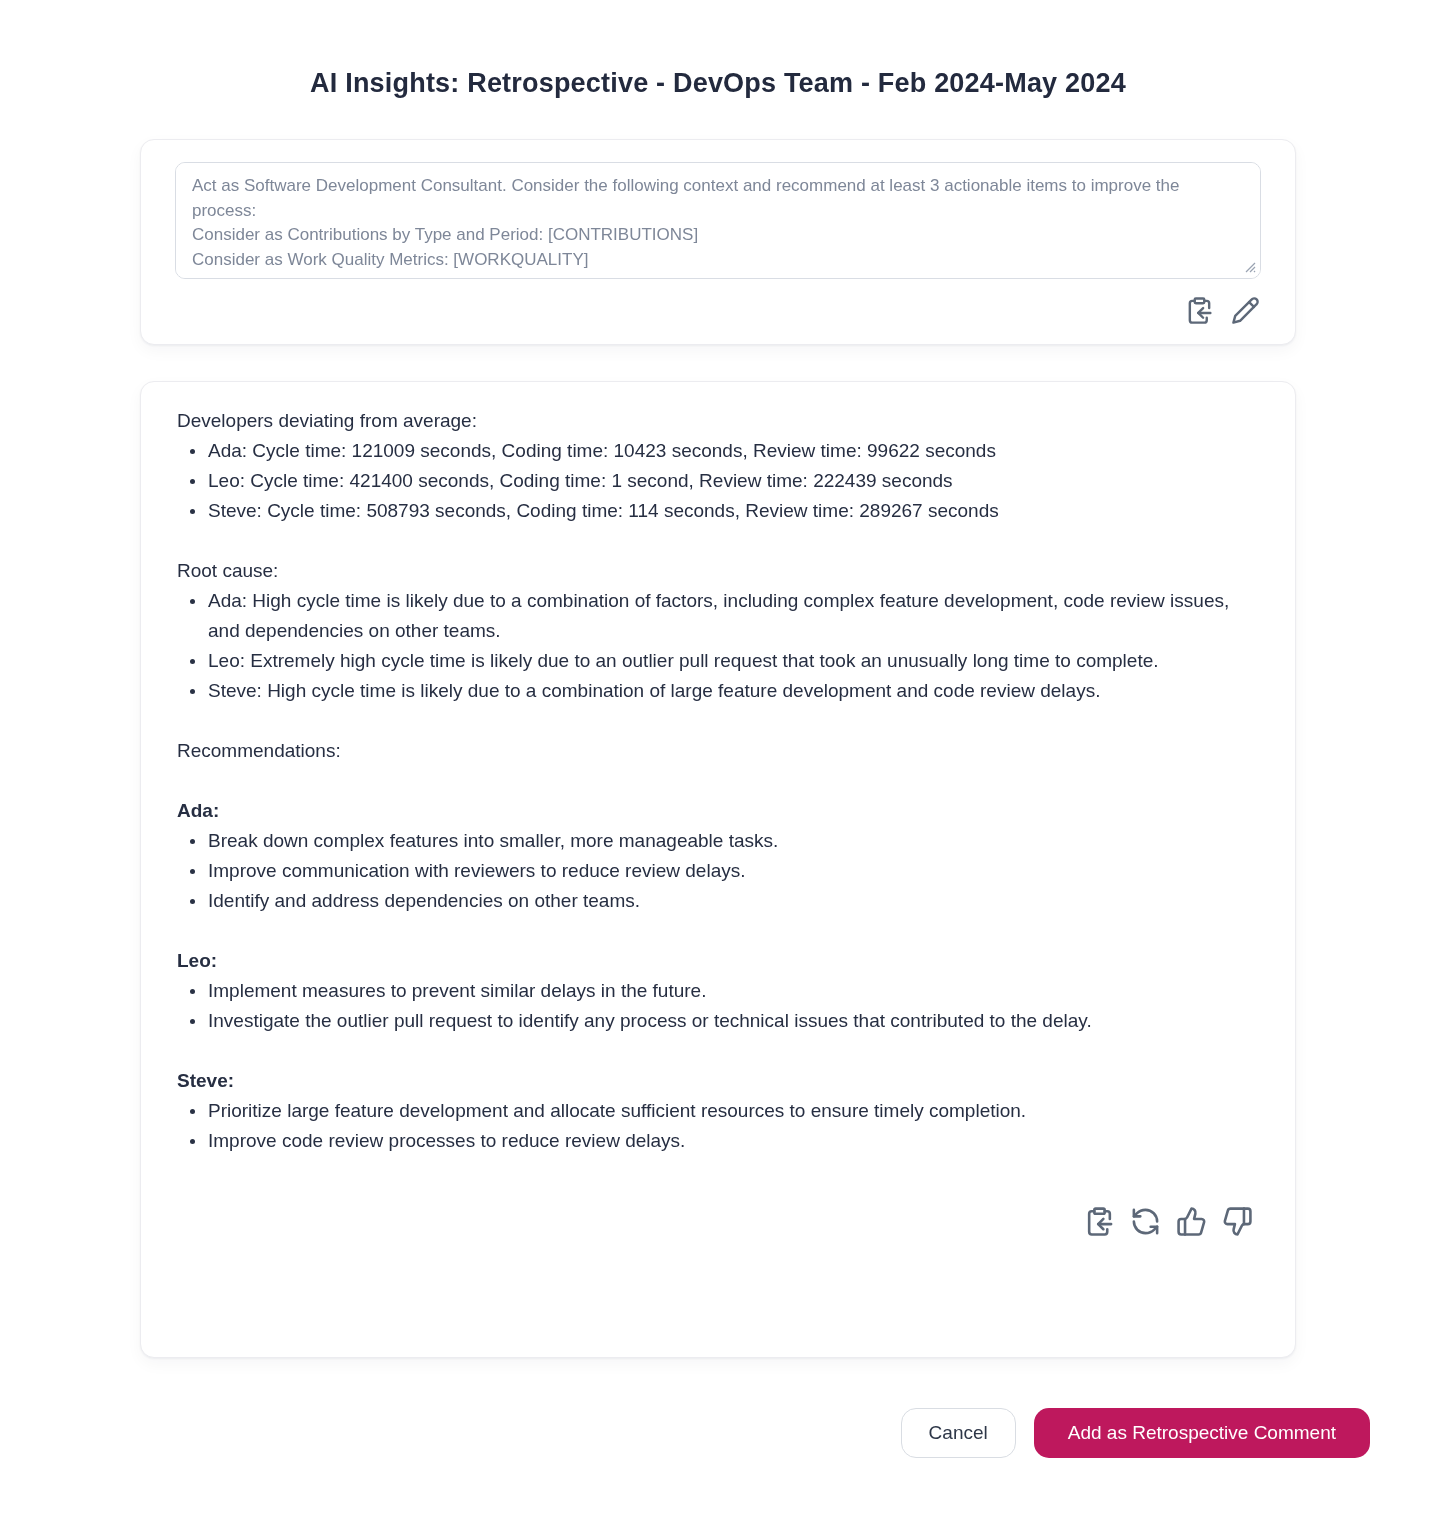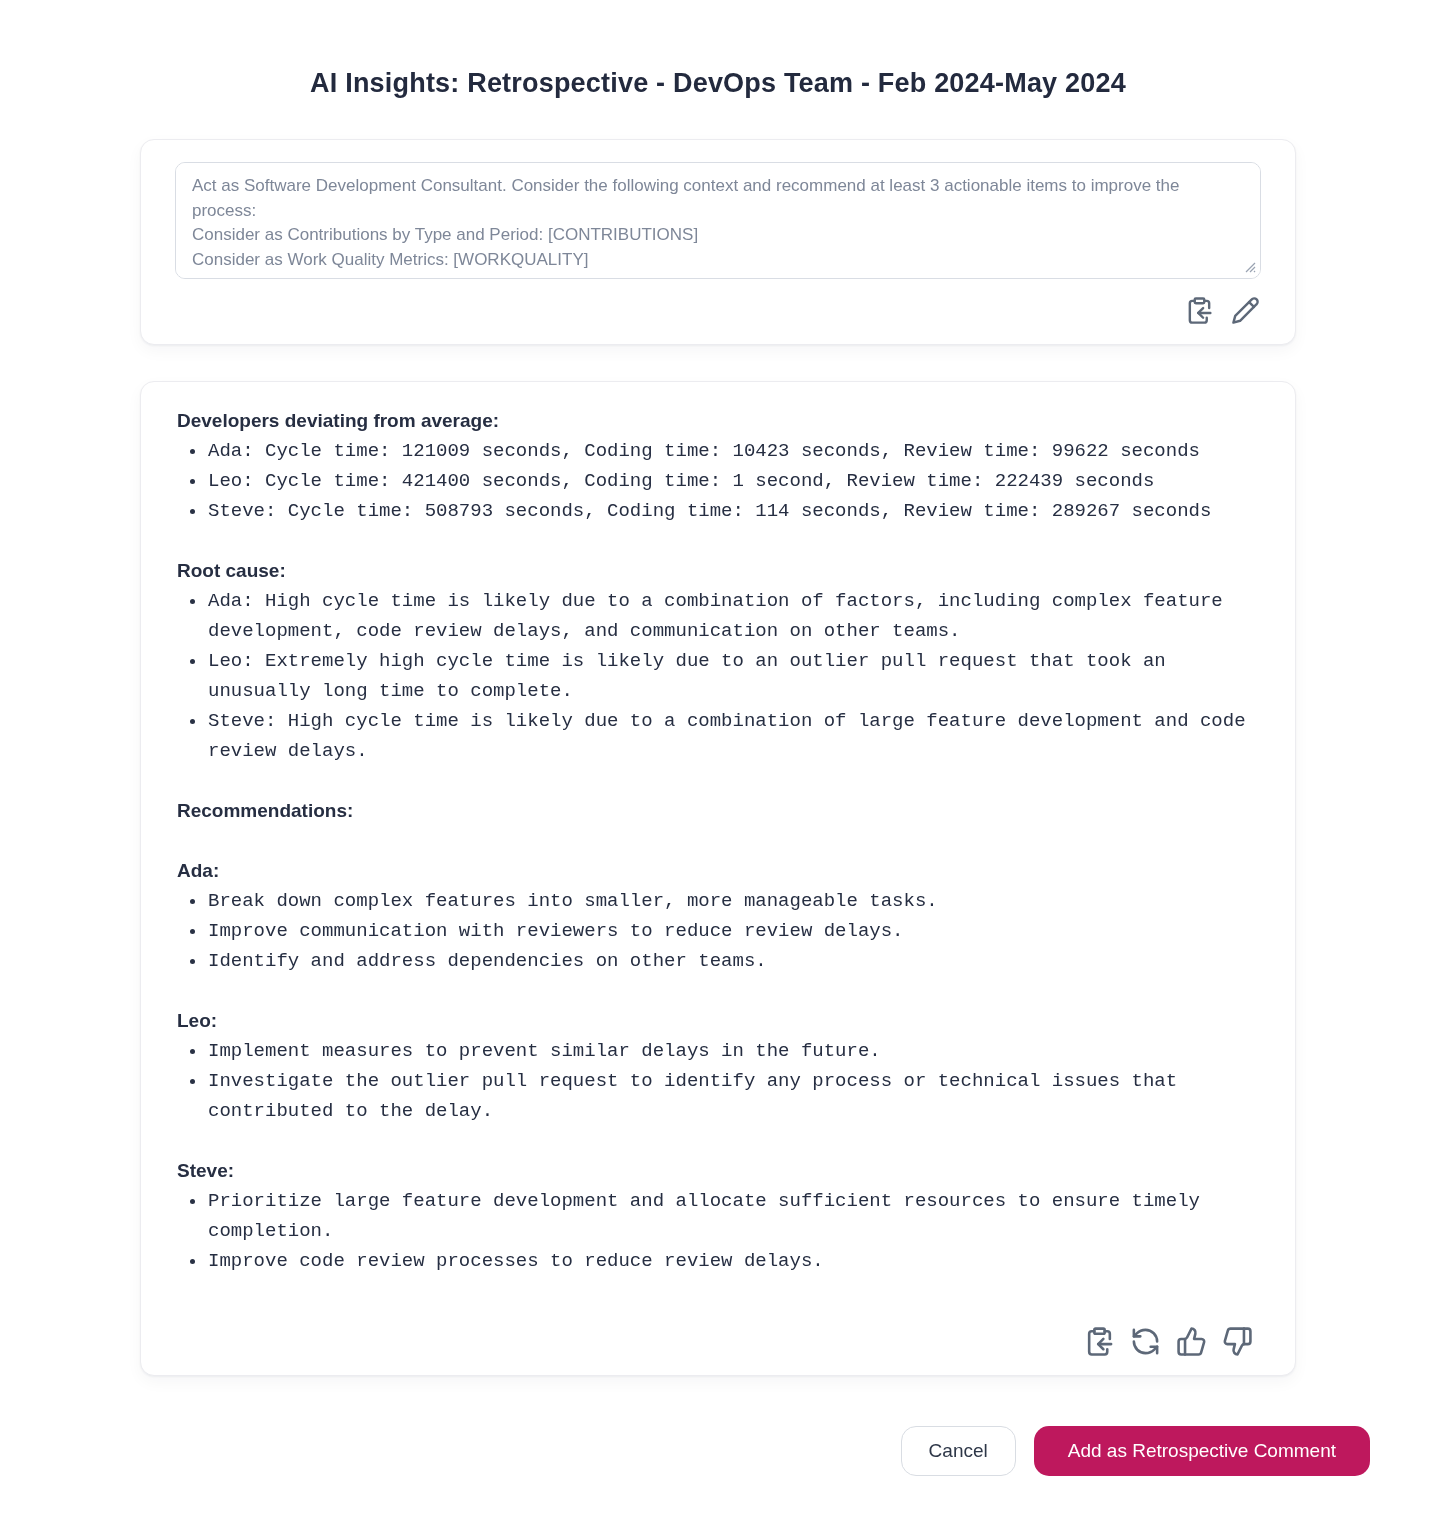--- a/index.html
+++ b/index.html
@@ -76,32 +76,31 @@
     margin-top: 36px;
     padding: 24px 42px 18px 36px;
     min-height: 977px;
   }
   .section { margin-top: 30px; }
   .section:first-child { margin-top: 0; }
   .section-heading {
     margin: 0;
     font-size: 19px;
     line-height: 30px;
-    font-weight: 700;
+    font-weight: 400;
     color: #262e42;
   }
   .section.plain .section-heading { font-weight: 700; }
   .bullet-list { margin: 0; padding: 0; list-style: none; }
   .bullet-list li {
     position: relative;
     padding-left: 31px;
     font-size: 19px;
     line-height: 30px;
     color: #262e42;
-    font-family: Liberation Mono, monospace;
   }
   .bullet-list li::before {
     content: "";
     position: absolute;
     left: 13px;
     top: 12.5px;
     width: 5px;
     height: 5px;
     border-radius: 50%;
     background: #2a3245;
@@ -178,21 +177,21 @@
     <ul class="bullet-list">
       <li>Ada: Cycle time: 121009 seconds, Coding time: 10423 seconds, Review time: 99622 seconds</li>
       <li>Leo: Cycle time: 421400 seconds, Coding time: 1 second, Review time: 222439 seconds</li>
       <li>Steve: Cycle time: 508793 seconds, Coding time: 114 seconds, Review time: 289267 seconds</li>
     </ul>
   </div>
 
   <div class="section">
     <h3 class="section-heading">Root cause:</h3>
     <ul class="bullet-list">
-      <li>Ada: High cycle time is likely due to a combination of factors, including complex feature development, code review delays, and communication on other teams.</li>
+      <li>Ada: High cycle time is likely due to a combination of factors, including complex feature development, code review issues, and dependencies on other teams.</li>
       <li>Leo: Extremely high cycle time is likely due to an outlier pull request that took an unusually long time to complete.</li>
       <li>Steve: High cycle time is likely due to a combination of large feature development and code review delays.</li>
     </ul>
   </div>
 
   <div class="section">
     <h3 class="section-heading">Recommendations:</h3>
   </div>
 
   <div class="section plain">

